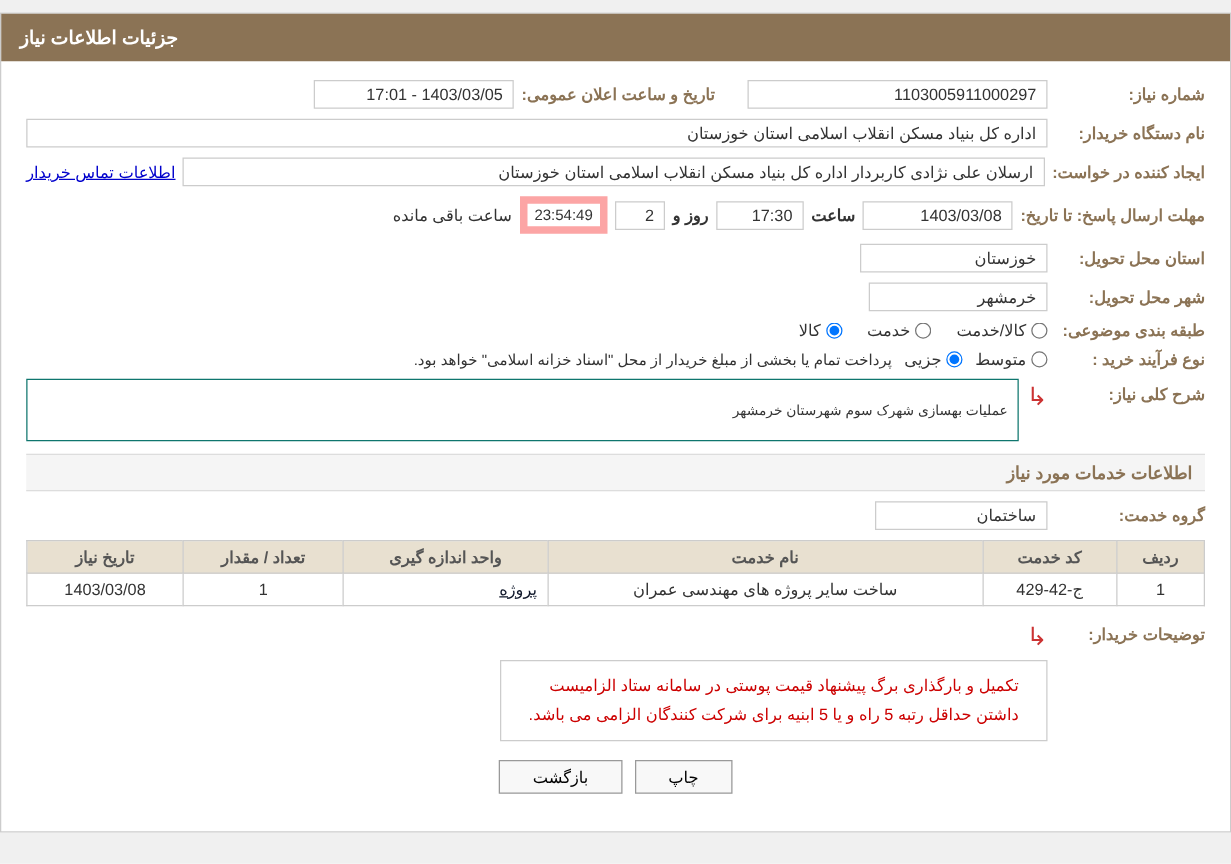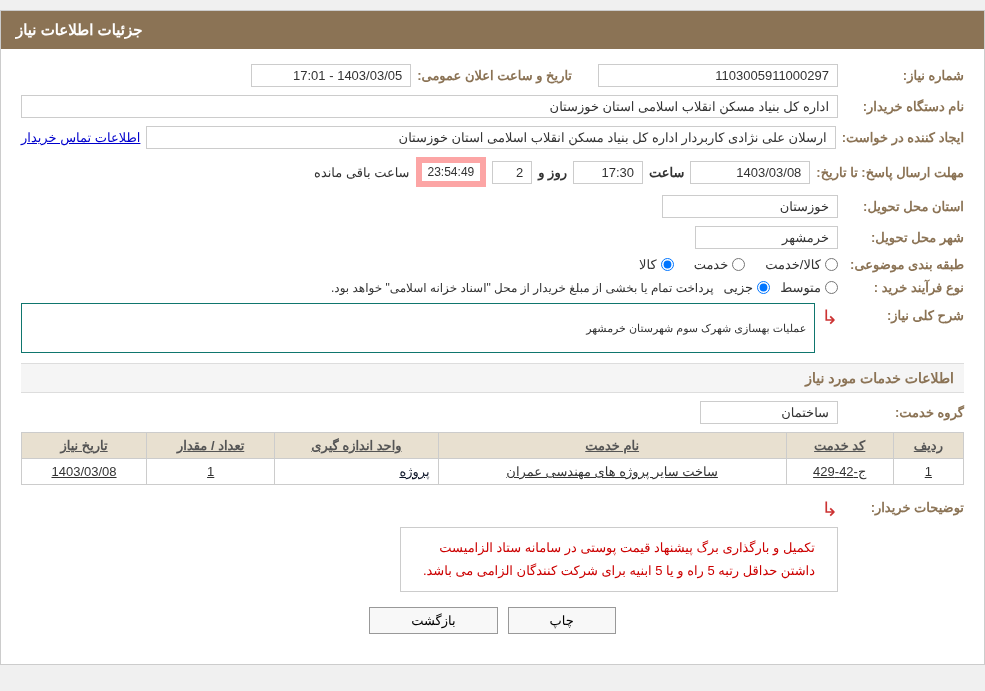--- a/index.html
+++ b/index.html
@@ -83,21 +83,20 @@
     .radio-item input[type=radio] { margin: 0; }
     .service-table {
       width: 100%;
       border-collapse: collapse;
       margin-top: 8px;
     }
     .service-table th, .service-table td {
       border: 1px solid #ccc;
       padding: 5px 8px;
       text-align: center;
-      text-decoration: underline;
     }
     .service-table th {
       background: #e8e0d0;
       color: #555;
       font-weight: bold;
     }
     .service-table td.blue-link-cell {
       color: #0f172a;
       text-decoration: underline;
       cursor: pointer;
@@ -112,21 +111,21 @@
       line-height: 1.8;
       background: #fff;
     }
     .button-row {
       display: flex;
       justify-content: center;
       gap: 10px;
       margin: 15px 0;
     }
     .btn {
-      padding: 5px 41px;
+      padding: 5px 26px;
       font-size: 13px;
       font-family: Tahoma, Arial, sans-serif;
       cursor: pointer;
       border: 1px solid #999;
       background: #f0f0f0;
     }
     .btn-back {
       background: #f8f8f8;
     }
     .btn-print {
@@ -204,21 +203,21 @@
       <span class="inline-label">ساعت</span>
       <div class="value-box" style="width:70px;">17:30</div>
       <span class="inline-label">روز و</span>
       <div class="value-box" style="width:40px;">2</div>
       <div class="timer-box">23:54:49</div>
       <span>ساعت باقی مانده</span>
     </div>
 
     <div class="info-row">
       <span class="label">استان محل تحویل:</span>
-      <div class="value-box" style="width:176px;">خوزستان</div>
+      <div class="value-box" style="width:150px;">خوزستان</div>
     </div>
 
     <div class="info-row">
       <span class="label">شهر محل تحویل:</span>
       <div class="value-box" style="width:143px;">خرمشهر</div>
     </div>
 
     <div class="info-row">
       <span class="label">طبقه بندی موضوعی:</span>
       <div class="radio-group">

